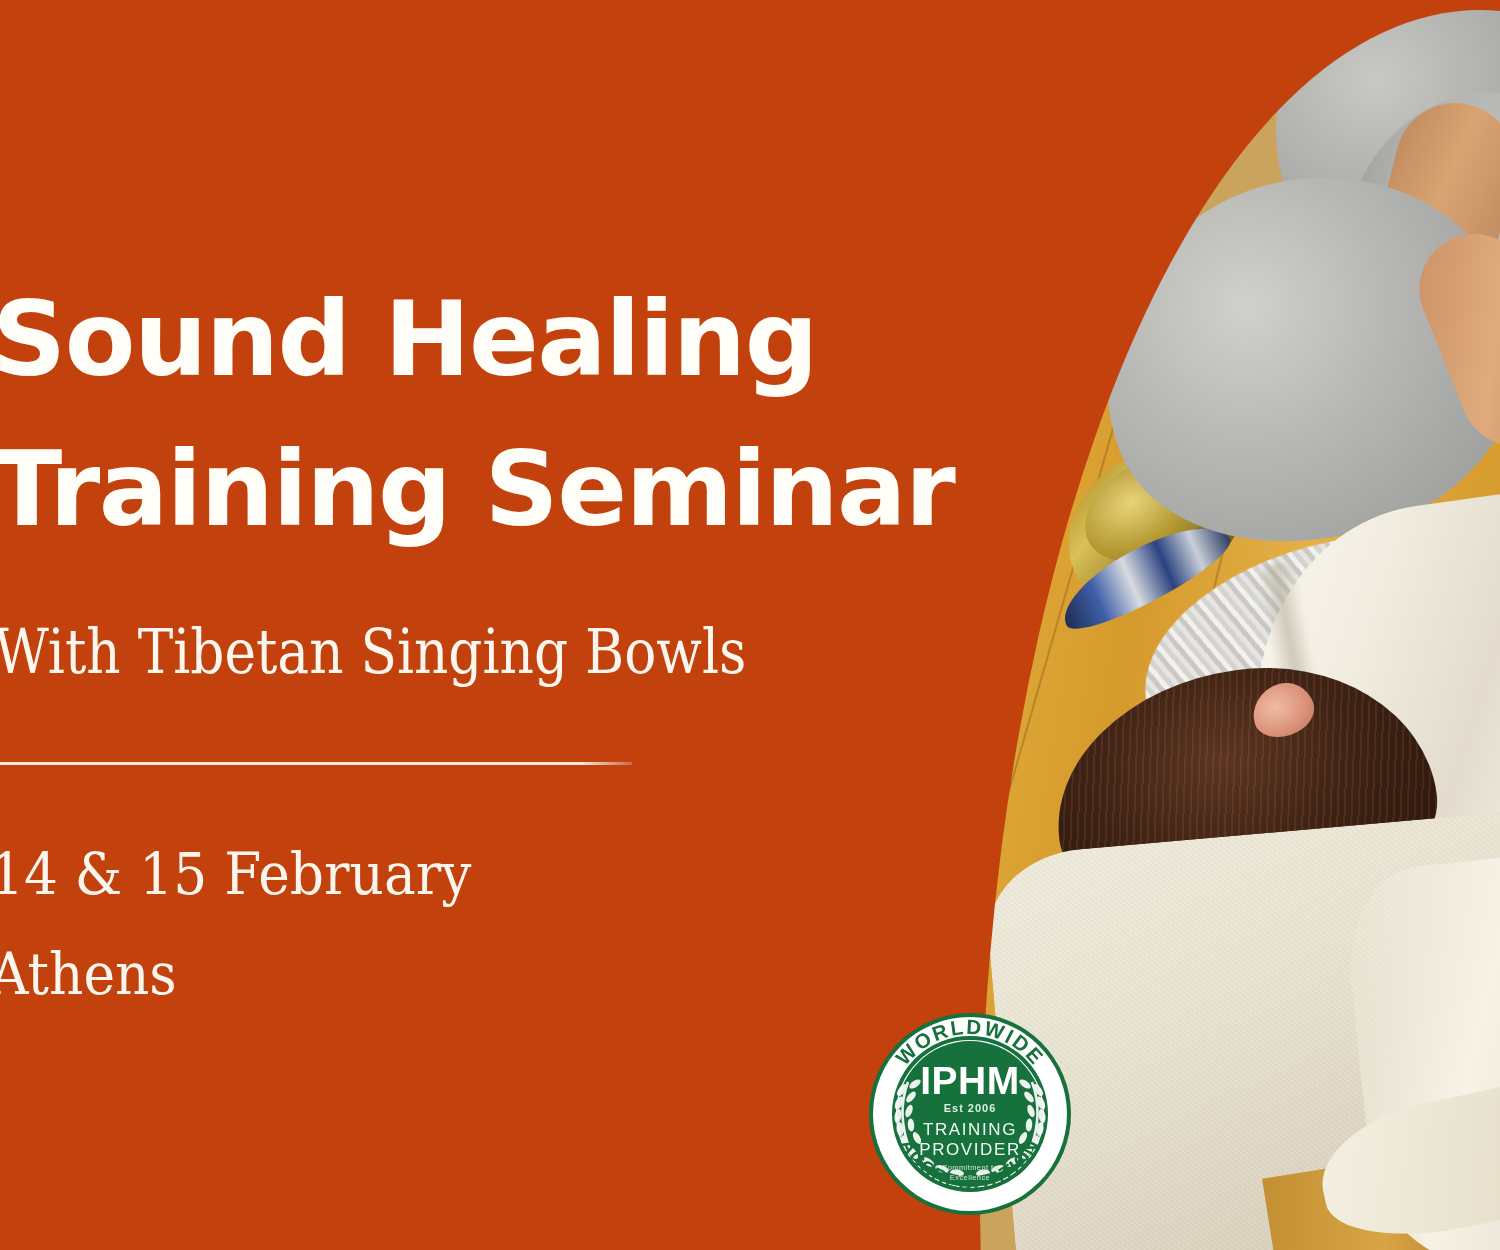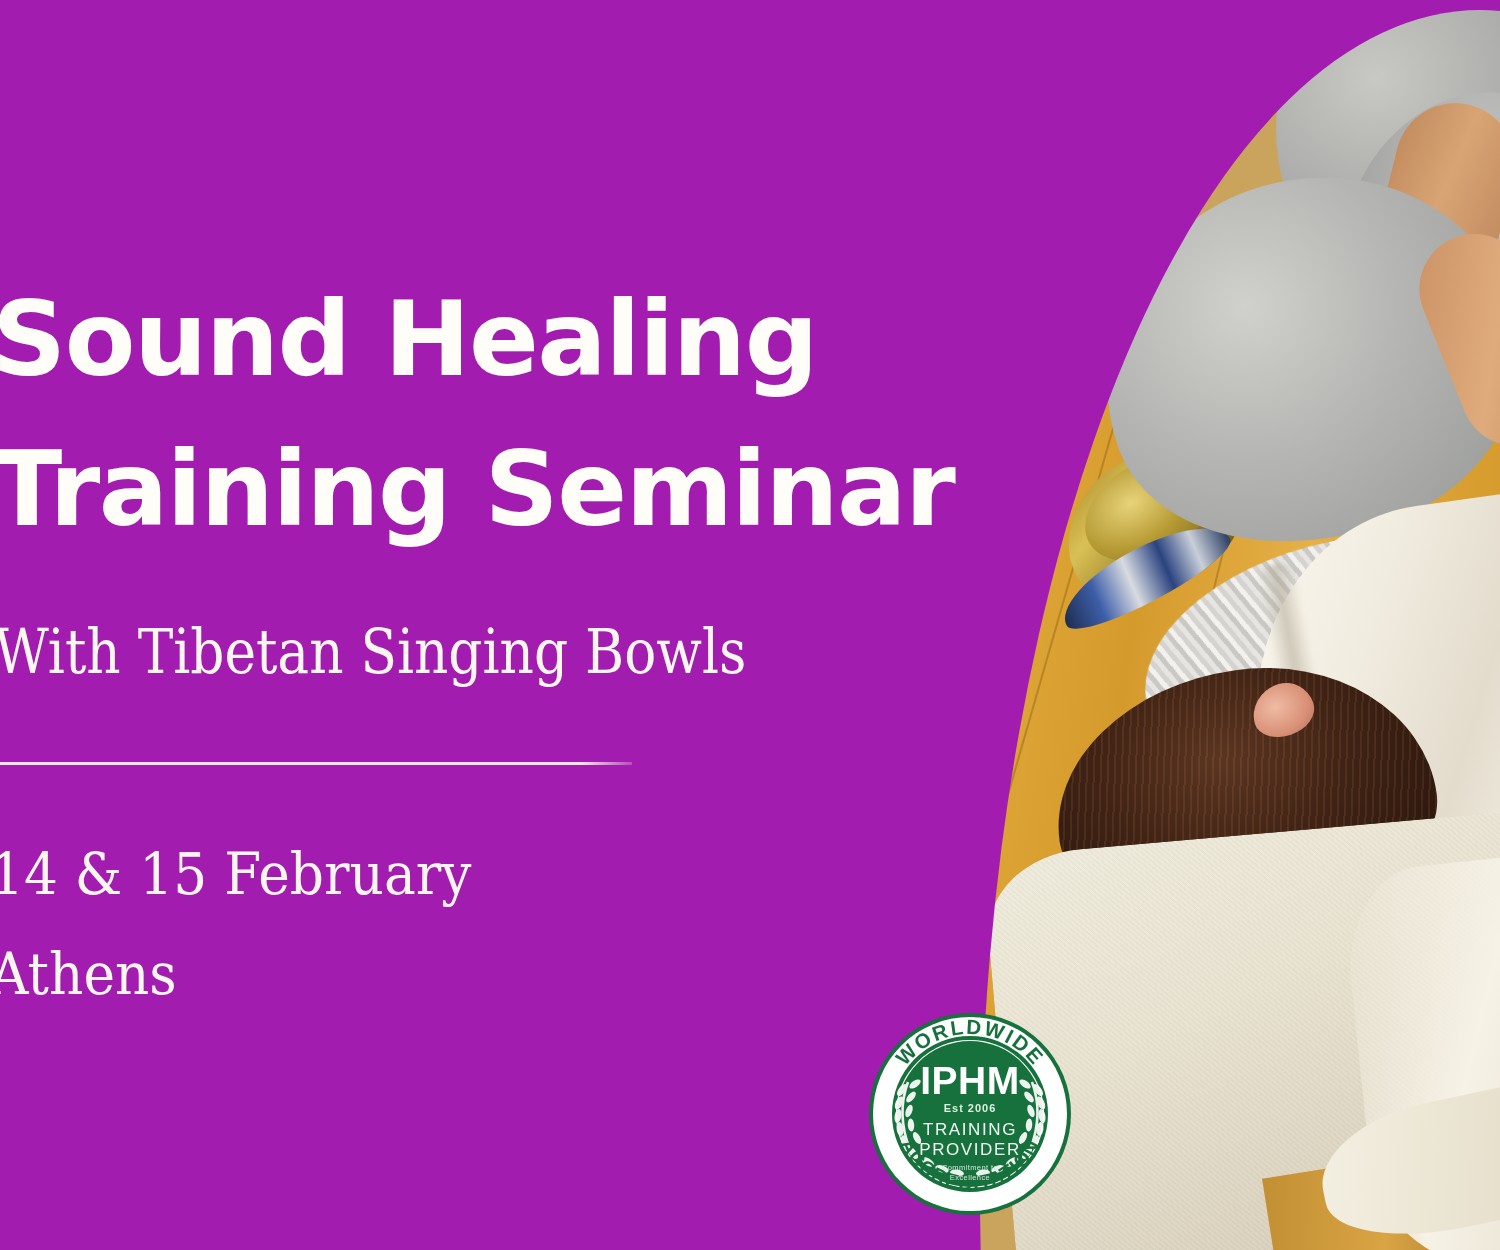--- a/index.html
+++ b/index.html
@@ -5,21 +5,21 @@
   html, body {
     margin: 0;
     padding: 0;
     background: #000;
   }
   #poster {
     position: relative;
     width: 1500px;
     height: 1250px;
     overflow: hidden;
-    background: #a21caf;
+    background: #c2410c;
     font-family: "Liberation Sans", sans-serif;
   }
 
   
   .photo-wrap {
     position: absolute;
     left: 940px;
     top: 0px;
     width: 560px;
     height: 1250px;

